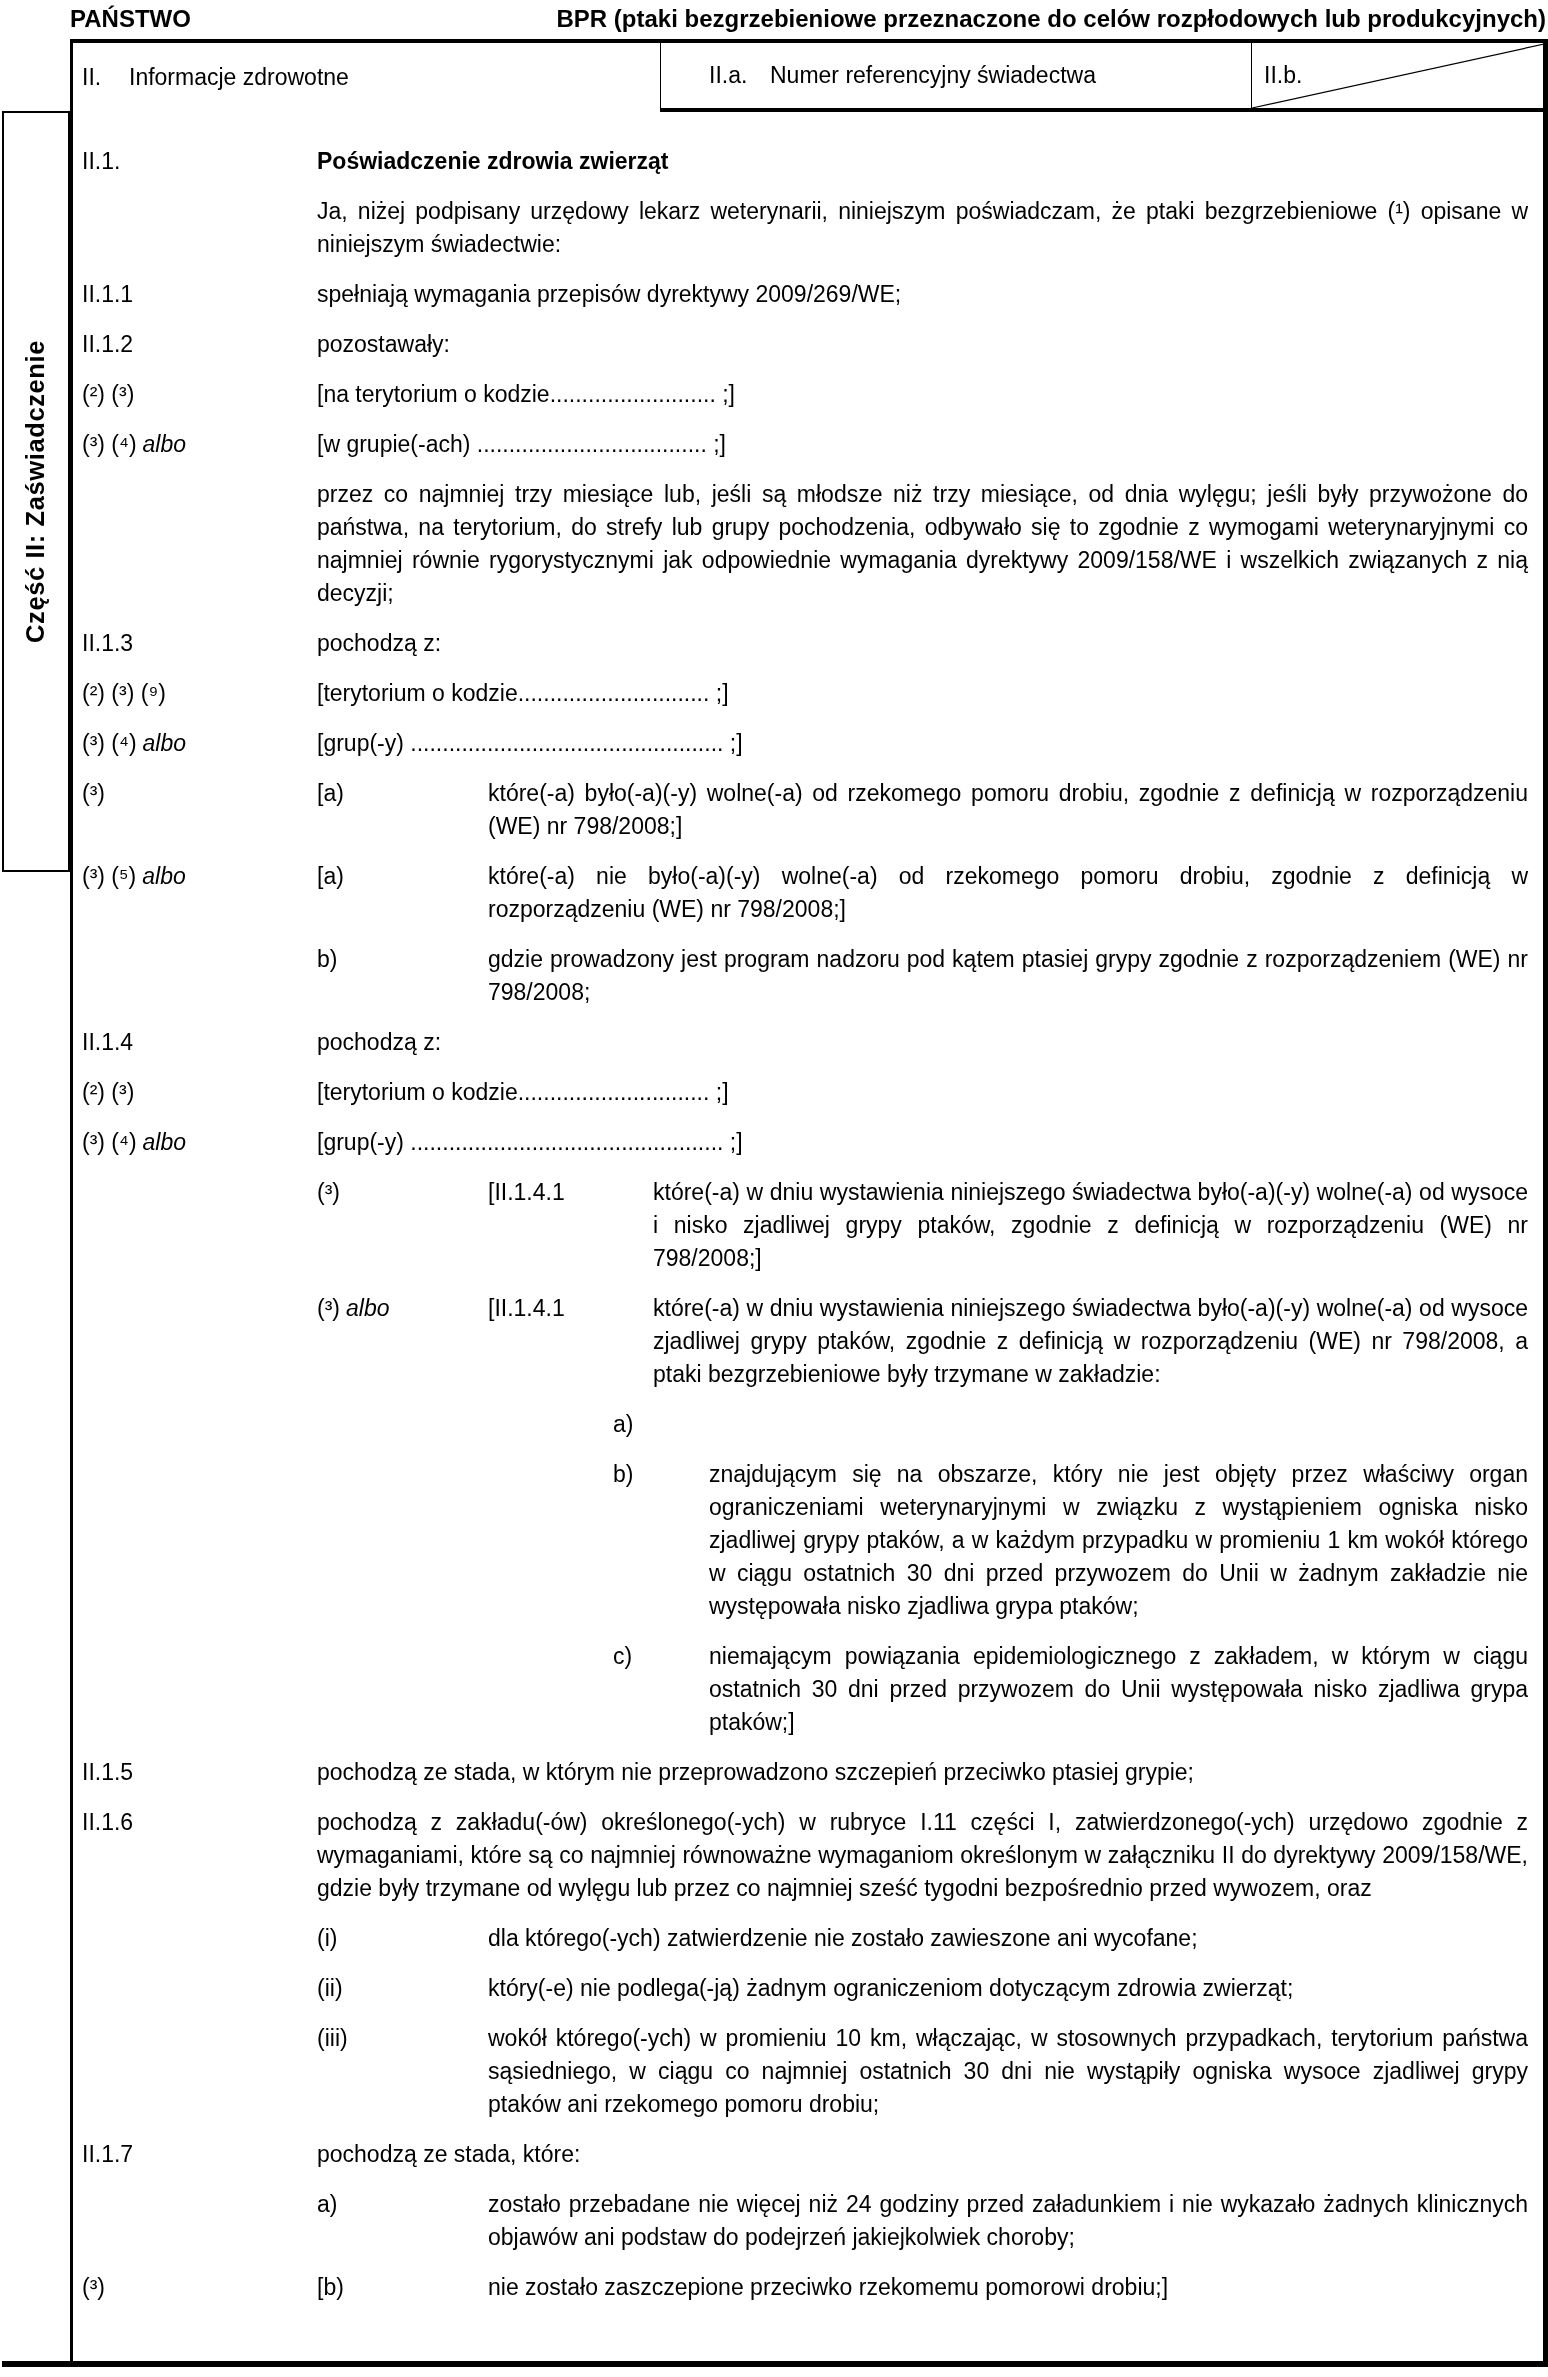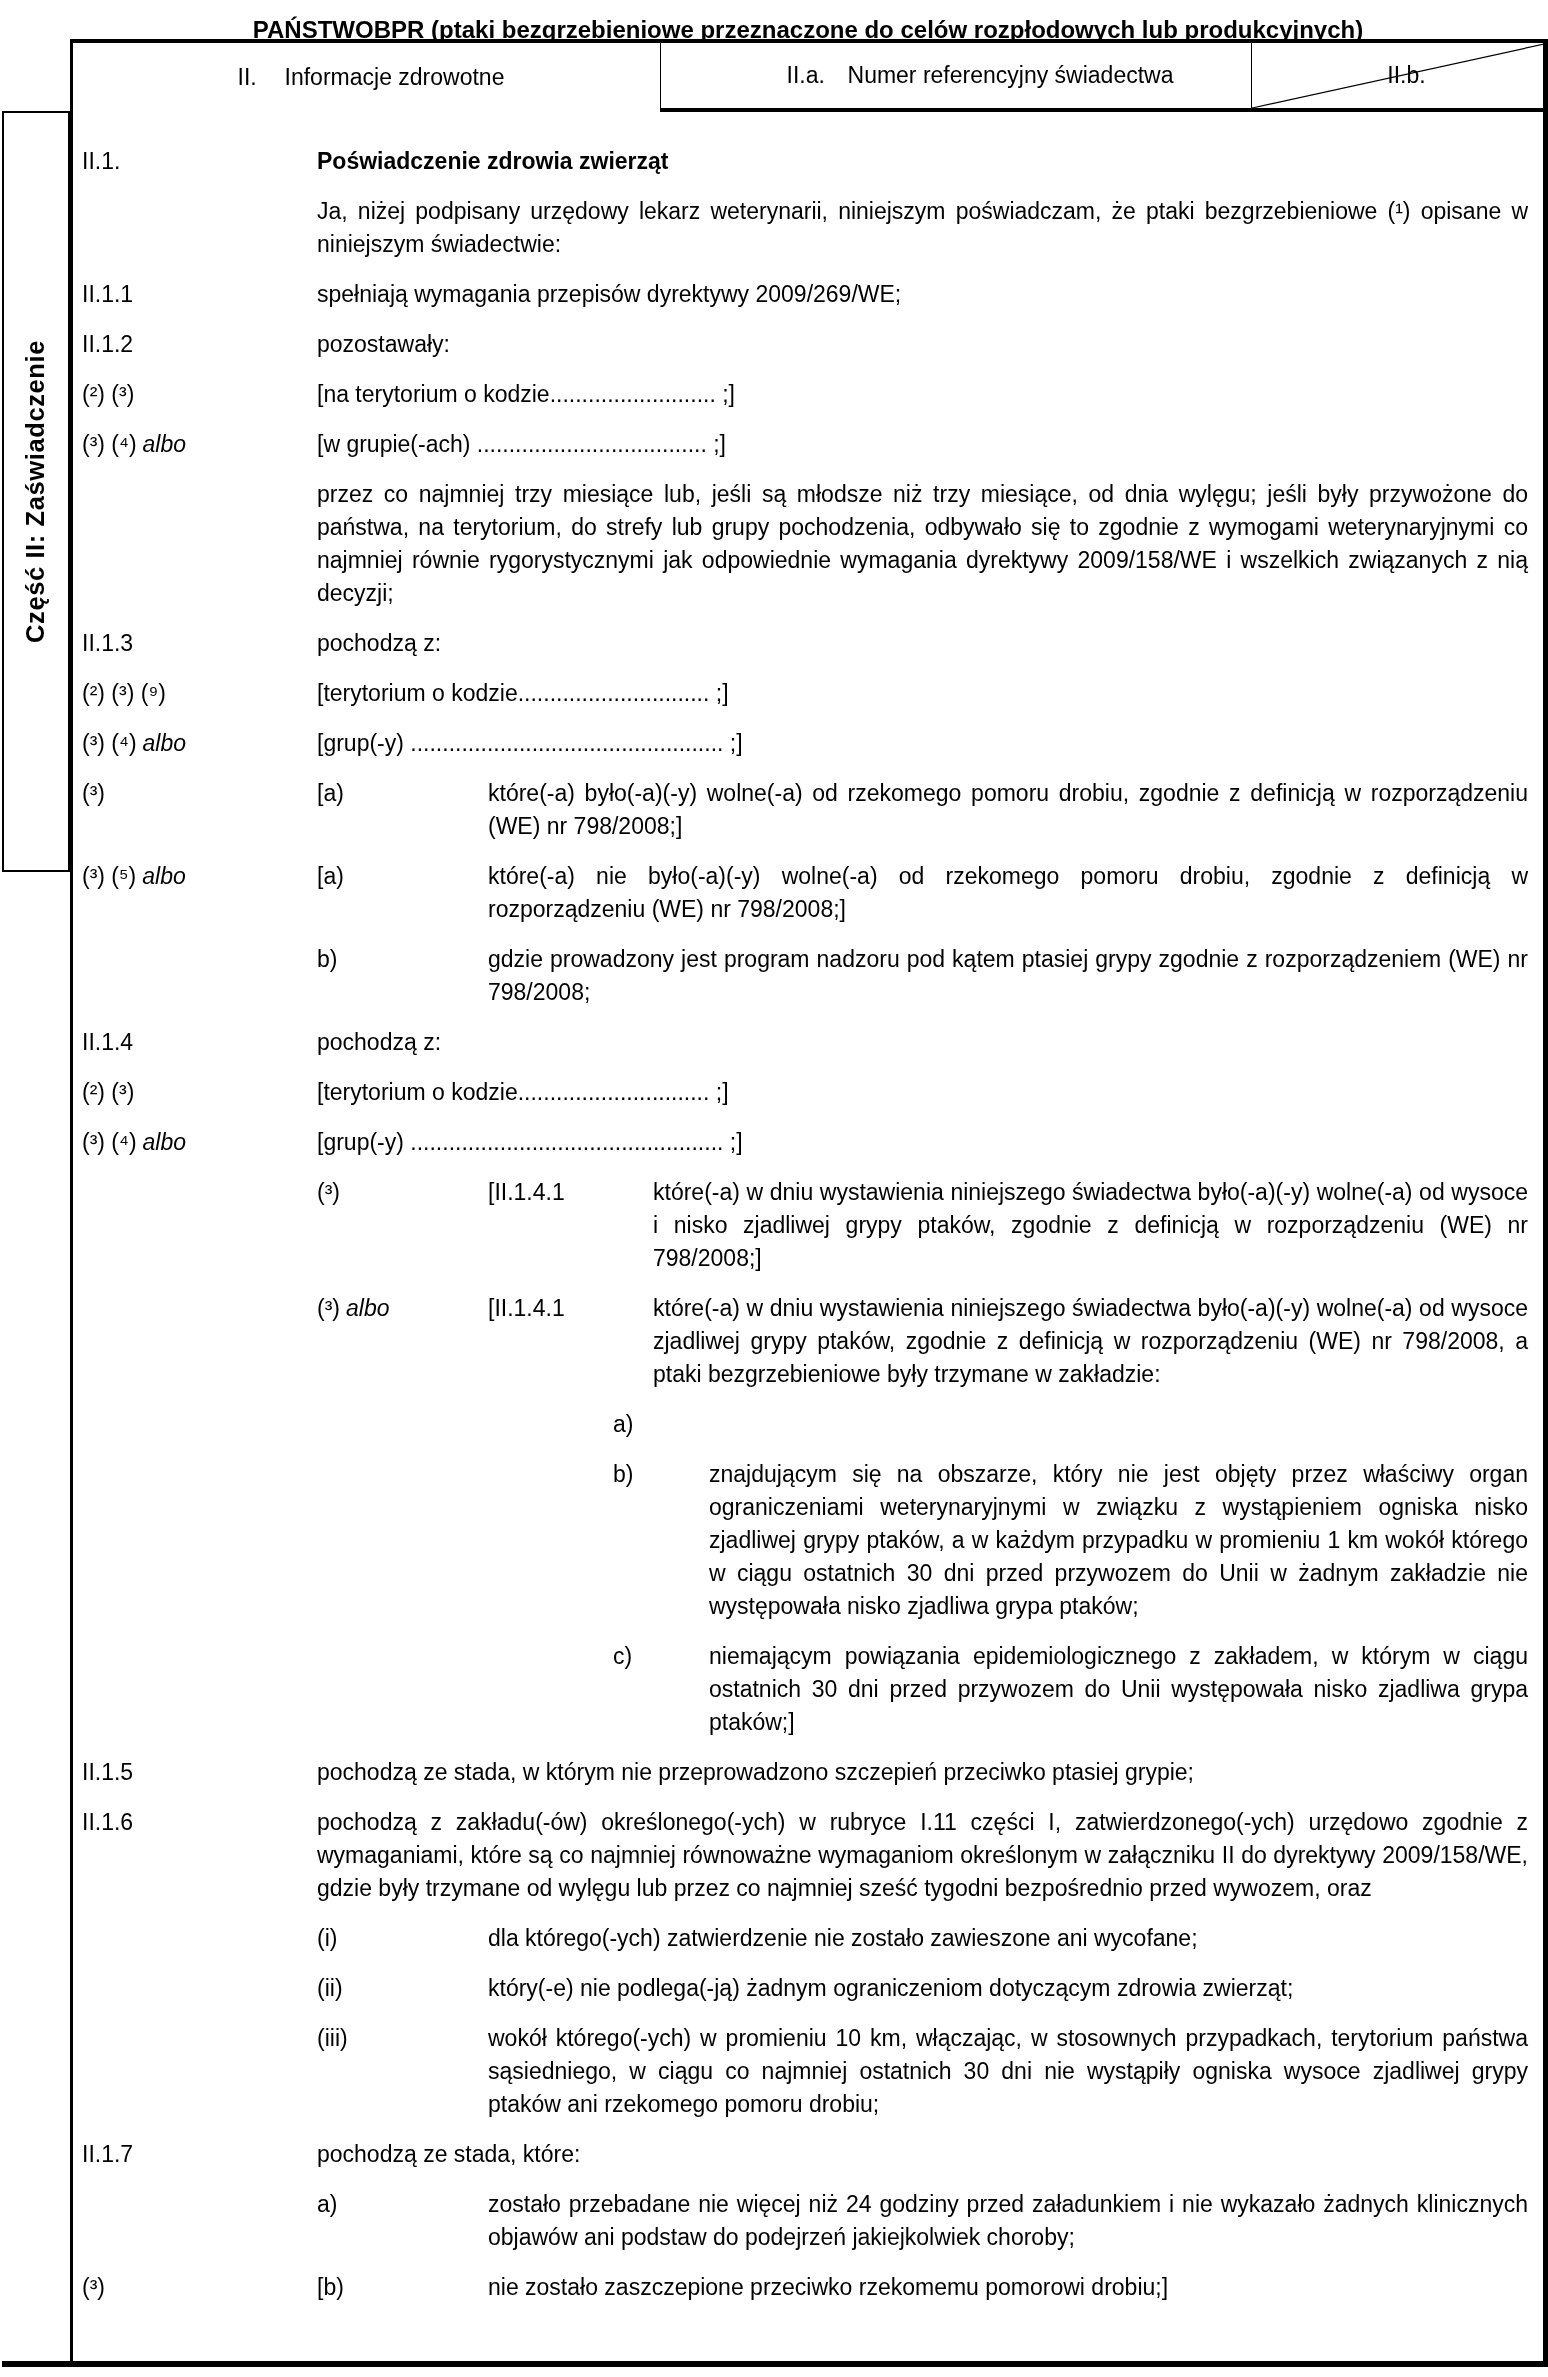--- a/index.html
+++ b/index.html
@@ -4,30 +4,30 @@
 <style>
   * { margin:0; padding:0; box-sizing:border-box; }
   html,body { background:#ffffff; }
   body{
     width:1548px; height:2377px; position:relative;
     font-family:"Liberation Sans","DejaVu Sans",sans-serif;
     color:#000; overflow:hidden;
   }
   
   .doc-header{
-    position:absolute; top:15px; left:70px; width:1476px;
-    display:flex; justify-content:center;
+    position:absolute; top:4px; left:70px; width:1476px;
+    display:flex; justify-content:space-between;
     font-size:24px; font-weight:bold; line-height:29px; white-space:nowrap;
   }
   
   .hdr{
     position:absolute; top:39px; left:70px; width:1479px; height:73px;
     border-top:4.9px solid #000; display:flex; font-size:23px;
   }
-  .hdr .cell{ display:flex; align-items:center; padding-left:12px; height:100%;justify-content:center; }
+  .hdr .cell{ display:flex; align-items:center; padding-left:12px; height:100%; }
   .hc1{ width:591px; border-right:1.8px solid #000; }
   .hc2{ width:591px; border-right:1.8px solid #000; border-bottom:4.9px solid #000; }
   .hc3{ flex:1; border-bottom:4.9px solid #000; position:relative; }
   .hnum{ flex:none; }
   .hc1 .hnum{ width:47px; }
   .hc2 .hnum{ width:61px;margin-left:36px; }
   .hc3 .hnum{ position:relative; z-index:2; }
   .diag{ position:absolute; inset:0; width:100%; height:100%; }
   
   .vline-left { position:absolute; left:70px;  top:39px; width:3px; height:2328px; background:#000; }

